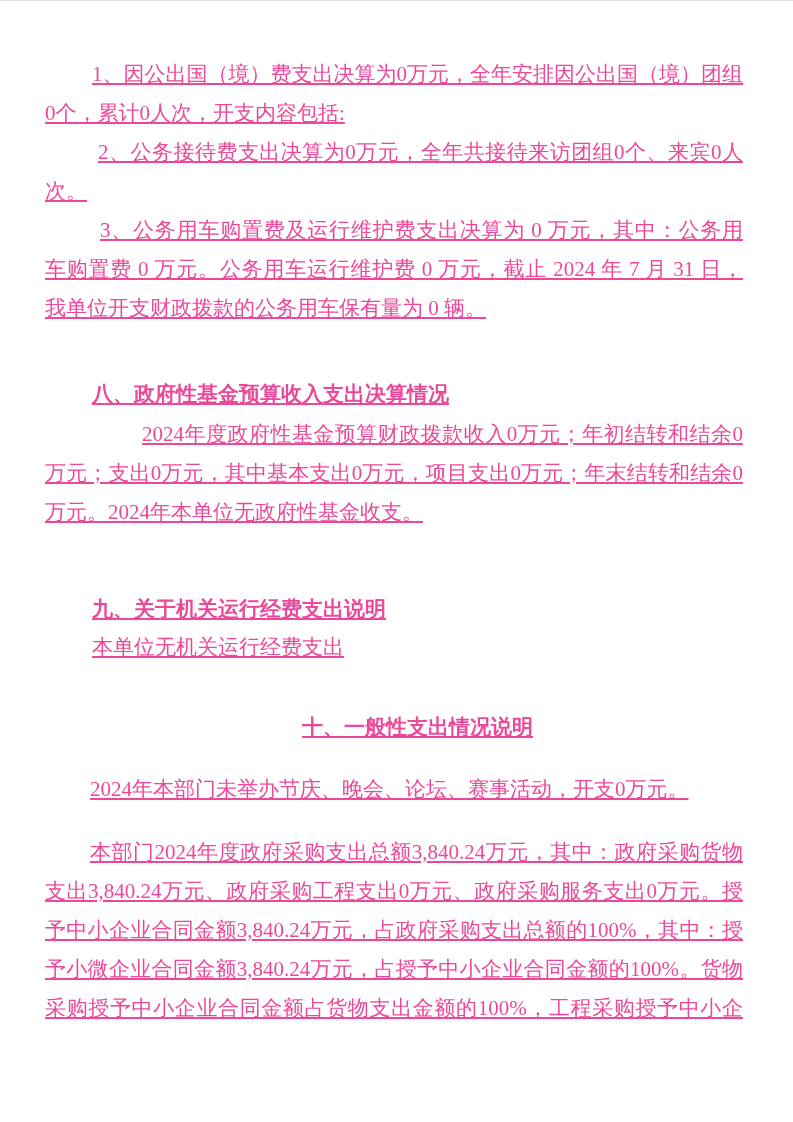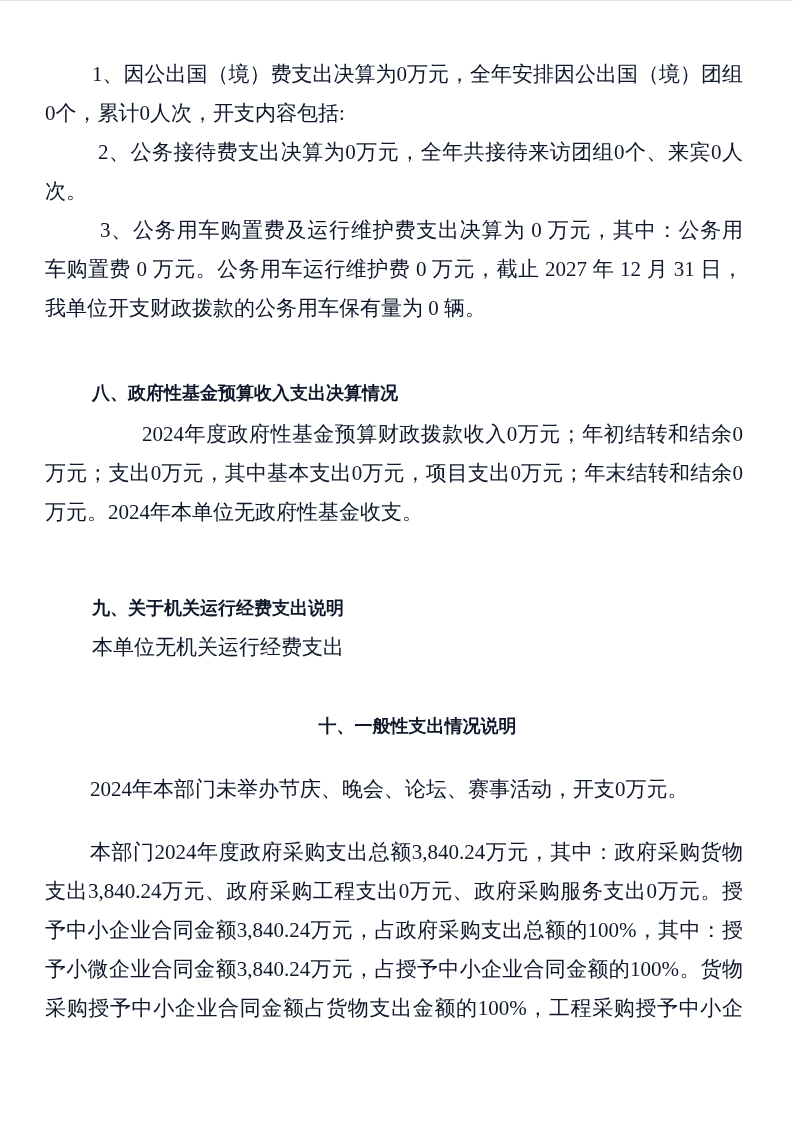--- a/index.html
+++ b/index.html
@@ -23,32 +23,33 @@
   .page-text {
     position: absolute;
     left: 45px;
     top: 55px;
     width: 698px;
   }
   .line {
     font-family: "Liberation Serif", "DejaVu Serif", serif;
     font-size: 21px;
     line-height: 39px;
-    color: #0f172a;
+    color: #ec4899;
     white-space: normal;
+    text-decoration: underline;
   }
   .full {
     text-align: justify;
     text-align-last: justify;
   }
   .heading .line,
   .heading {
     font-family: "Liberation Sans", "DejaVu Sans", sans-serif;
     font-weight: 700;
-    font-size: 18px;
+    font-size: 21px;
     line-height: 39px;
   }
   
   .ind-47 { padding-left: 47px; }
   .ind-53 { padding-left: 53px; }
   .ind-55 { padding-left: 55px; }
   .ind-97 { padding-left: 97px; }
   .ind-45 { padding-left: 45px; margin-top: 24px; }
   
   .gap-46 { margin-top: 46px; }
@@ -68,21 +69,21 @@
     <div class="line">0个，累计0人次，开支内容包括:</div>
   </div>
 
   <div>
     <div class="line full ind-53">2、公务接待费支出决算为0万元，全年共接待来访团组0个、来宾0人</div>
     <div class="line">次。</div>
   </div>
 
   <div>
     <div class="line full ind-55">3、公务用车购置费及运行维护费支出决算为 0 万元，其中：公务用</div>
-    <div class="line full">车购置费 0 万元。公务用车运行维护费 0 万元，截止 2027 年 12 月 31 日，</div>
+    <div class="line full">车购置费 0 万元。公务用车运行维护费 0 万元，截止 2024 年 7 月 31 日，</div>
     <div class="line">我单位开支财政拨款的公务用车保有量为 0 辆。</div>
   </div>
 
   <div>
     <div class="heading gap-46">
       <div class="line ind-47">八、政府性基金预算收入支出决算情况</div>
     </div>
     <div>
       <div class="line full ind-97 gap-2">2024年度政府性基金预算财政拨款收入0万元；年初结转和结余0</div>
       <div class="line full">万元；支出0万元，其中基本支出0万元，项目支出0万元；年末结转和结余0</div>

